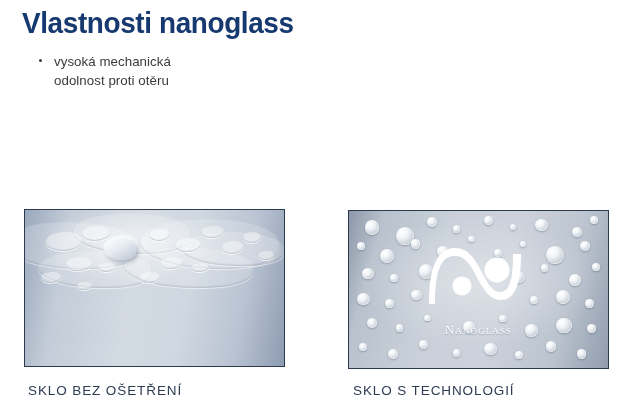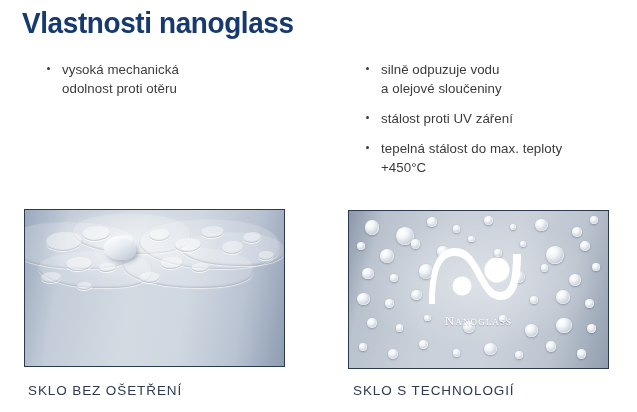--- a/index.html
+++ b/index.html
@@ -45,21 +45,21 @@
   }
   .col {
     position: absolute;
     top: 0;
   }
   .col-left  { left: 33px;  width: 300px; }
   .col-right { left: 352px; width: 275px; }
 
   ul.blist {
     list-style: none;
-    margin: 12px;
+    margin: 4px;
     padding: 0;
   }
   ul.blist li {
     position: relative;
     padding-left: 17px;
     margin-bottom: 11px;
     font-size: 13.3px;
     line-height: 19px;
     color: #3b3b3b;
     letter-spacing: 0.05px;
@@ -150,21 +150,21 @@
     position: absolute;
     left: 50%;
     top: 37px;
     transform: translateX(-50%);
     width: 122px;
     text-align: center;
     z-index: 5;
   }
   .logo svg { display: block; margin: 0 auto; }
   .logo-word {
-    margin-top: 3px;
+    margin-top: 12px;
     color: #ffffff;
     font-size: 13px;
     font-weight: normal;
     letter-spacing: 1.1px;
     font-variant: small-caps;
     text-shadow: 0 1px 1px rgba(80,95,118,0.45);
     font-family: "Liberation Serif", serif;
   }
 
   
@@ -190,38 +190,20 @@
     <div class="col col-left">
       <ul class="blist">
         <li>
           <span class="dot"></span>
           <span class="txt">vysoká mechanická
 odolnost proti otěru</span>
         </li>
       </ul>
     </div>
 
-    <div class="col col-right">
-      <ul class="blist">
-        <li>
-          <span class="dot"></span>
-          <span class="txt">silně odpuzuje vodu
-a olejové sloučeniny</span>
-        </li>
-        <li>
-          <span class="dot"></span>
-          <span class="txt">stálost proti UV záření</span>
-        </li>
-        <li>
-          <span class="dot"></span>
-          <span class="txt">tepelná stálost do max. teploty
-+450°C</span>
-        </li>
-      </ul>
-    </div>
 
   </div>
 
   <div class="panel panel-left">
     <div class="glass-untreated">
       <div class="smear" style="left:-8%;  top:8%;  width:52%; height:30%;"></div>
       <div class="smear" style="left:18%;  top:2%;  width:46%; height:26%;"></div>
       <div class="smear" style="left:44%;  top:6%;  width:54%; height:32%;"></div>
       <div class="smear" style="left:5%;   top:26%; width:44%; height:24%;"></div>
       <div class="smear" style="left:38%;  top:24%; width:50%; height:26%;"></div>

